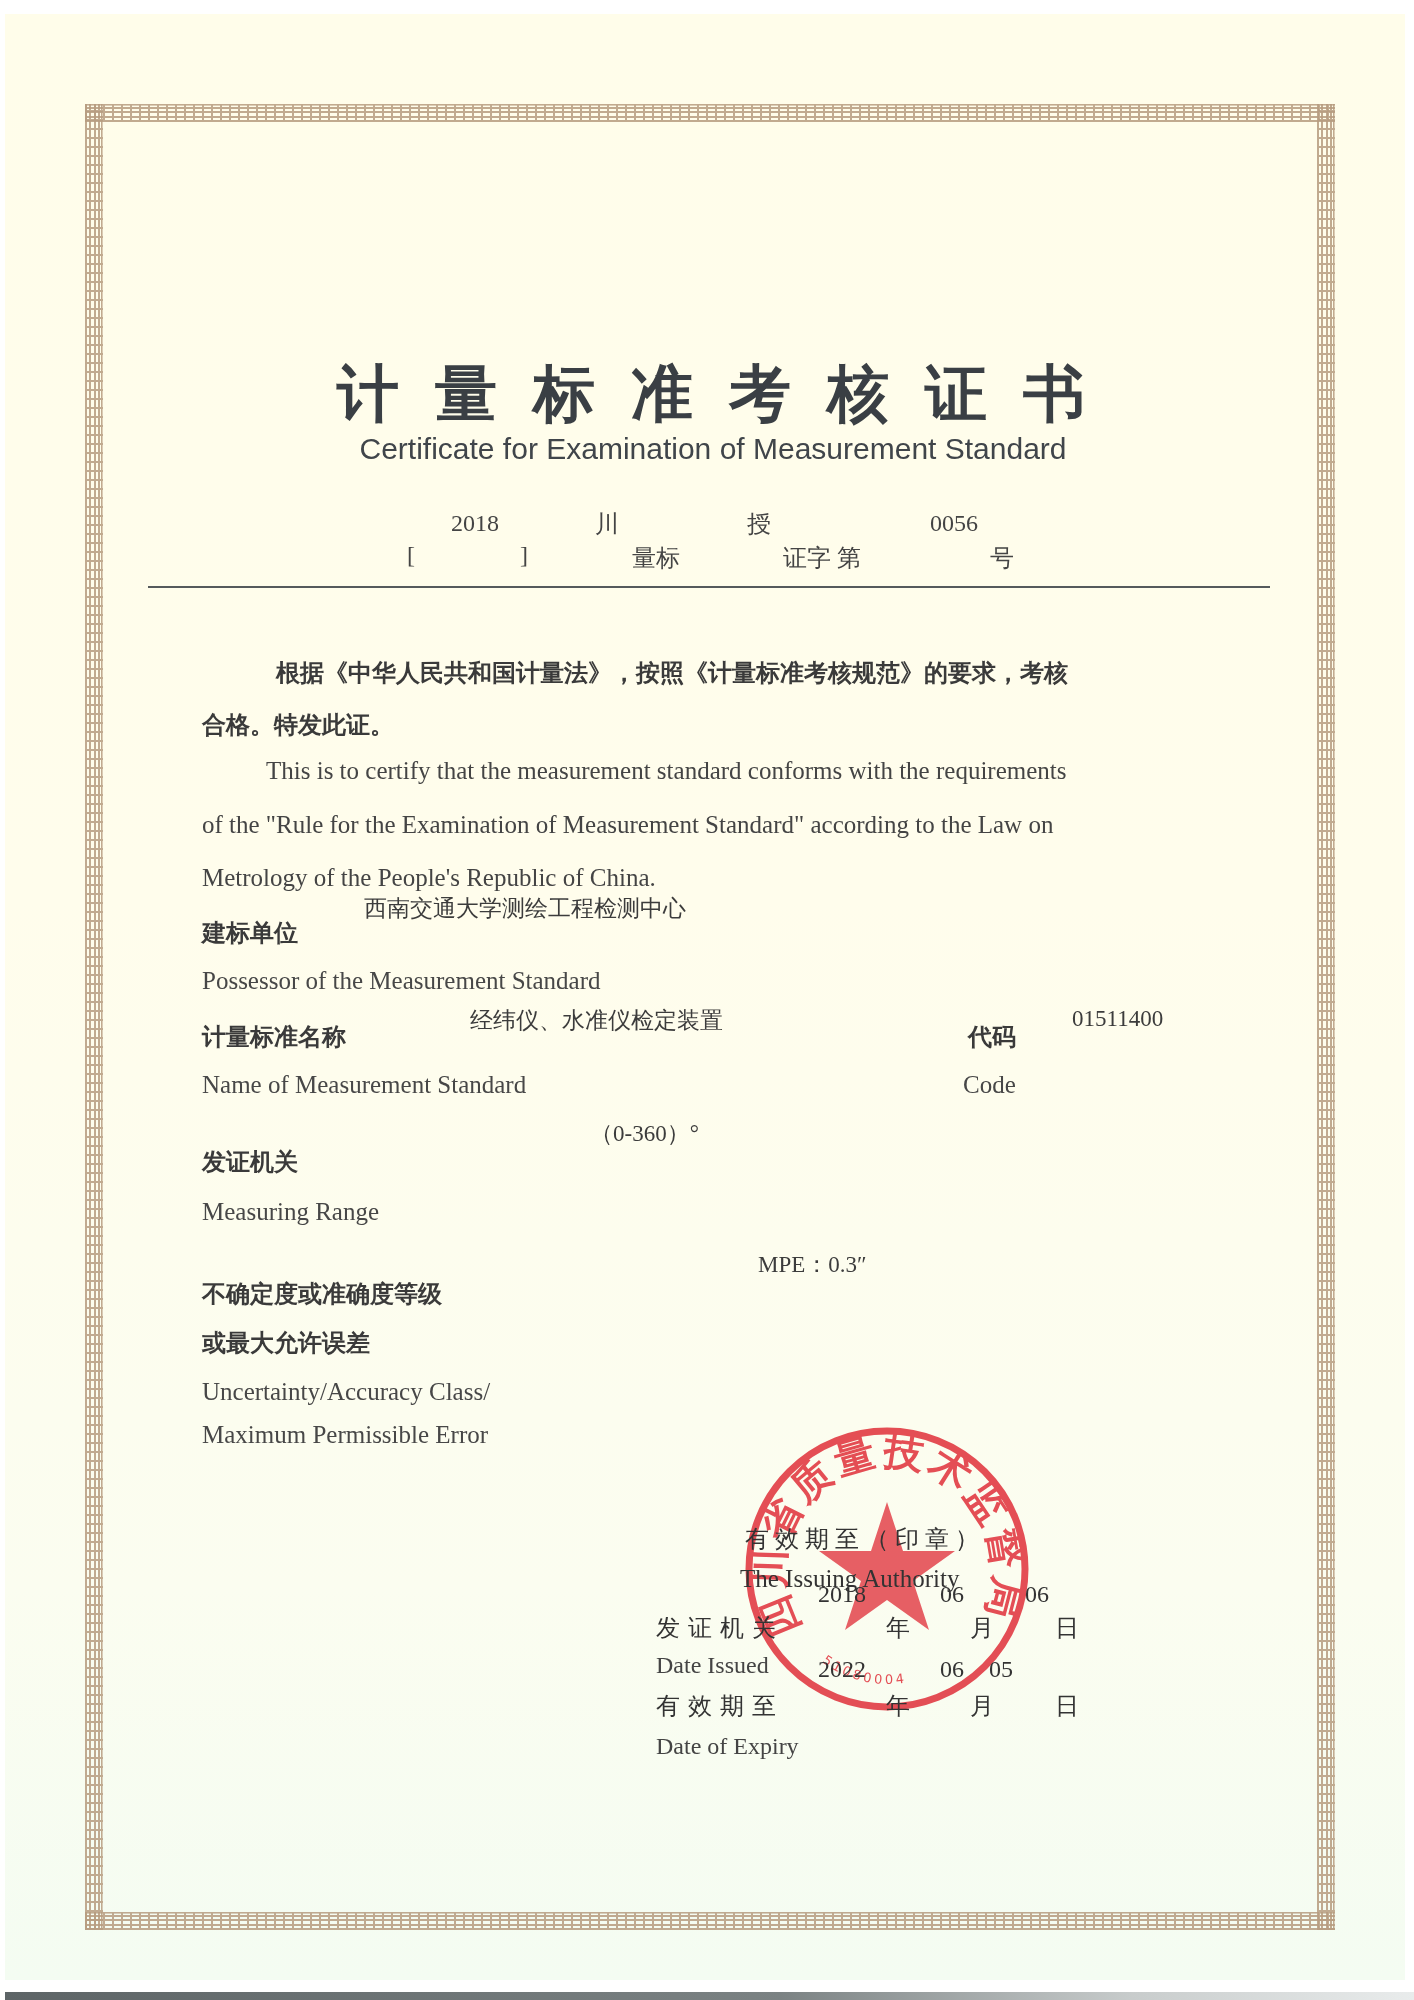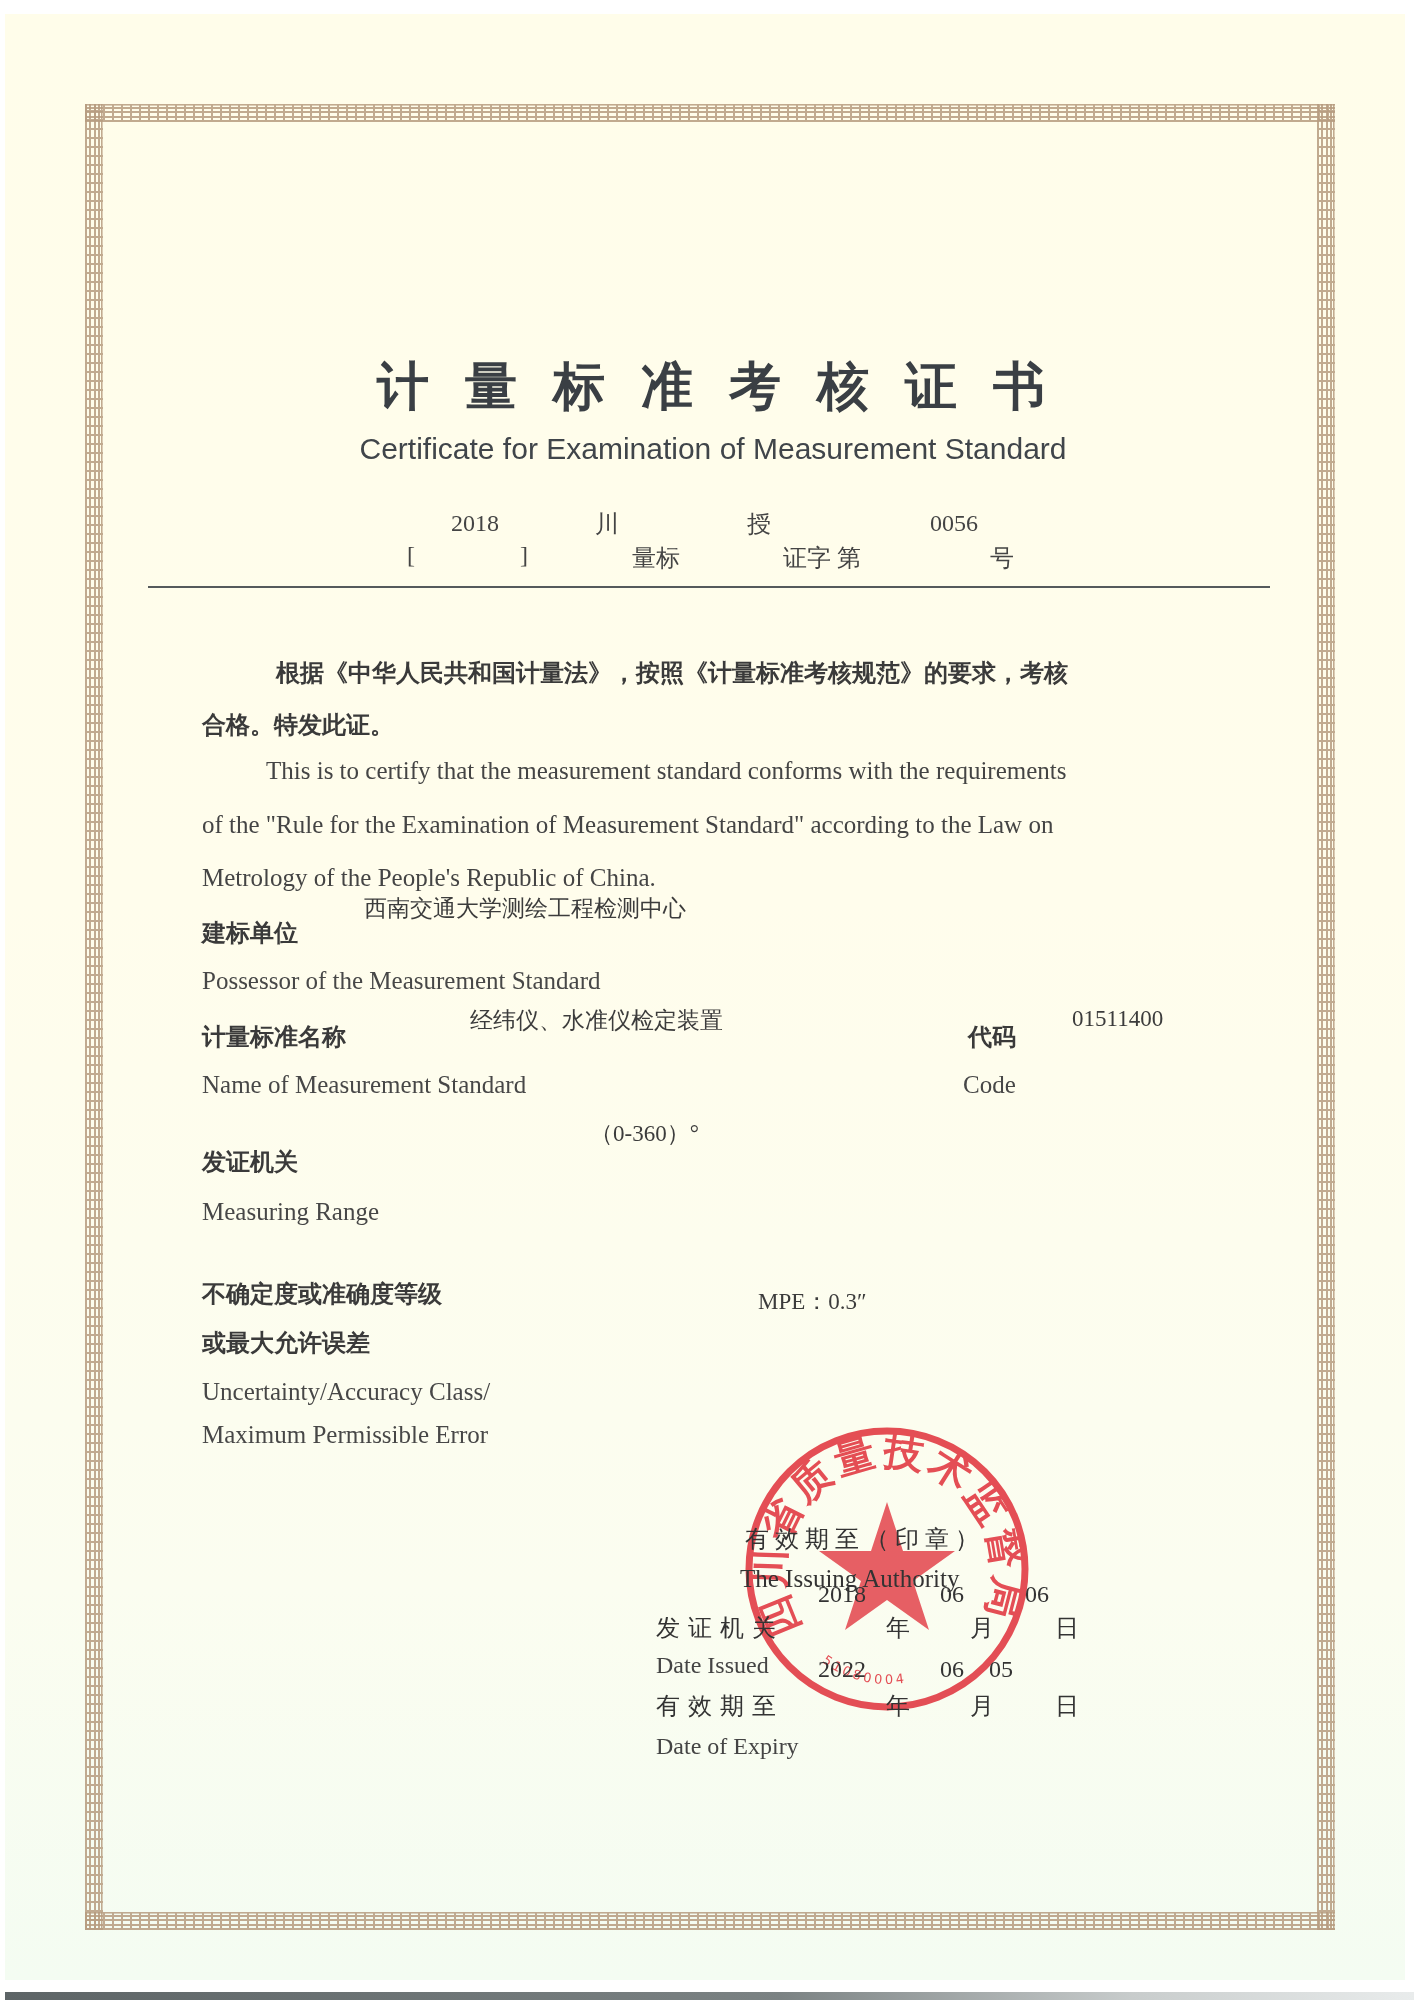--- a/index.html
+++ b/index.html
@@ -48,21 +48,21 @@
   .key-strip.top { top:0; }
   .key-strip.bottom { bottom:0; }
   .key-strip.left { left:0; }
   .key-strip.right { right:0; }
 
   .abs { position:absolute; white-space:nowrap; }
 
   .title-cn {
     left:0; width:1414px; top:352px; text-align:center;
     font-family:"DejaVu Serif", serif; font-weight:bold;
-    font-size:52px; letter-spacing:36px; color:#3a3f44;
+    font-size:62px; letter-spacing:36px; color:#3a3f44;
     padding-left:44px; box-sizing:border-box;
   }
   .title-en {
     left:0; width:1414px; top:432px; text-align:center;
     font-family:"Liberation Sans", sans-serif; font-size:30px; color:#40454a;
     padding-left:12px; box-sizing:border-box;
   }
   .certno { font-size:24px; color:#444; }
   .rule { position:absolute; left:148px; top:586px; width:1122px; height:2px; background:#555a5c; }
 
@@ -127,21 +127,21 @@
 <div class="abs label-cn" style="left:202px;top:1021px;">计量标准名称</div>
 <div class="abs label-en" style="left:202px;top:1071px;">Name of Measurement Standard</div>
 <div class="abs label-cn" style="left:968px;top:1021px;">代码</div>
 <div class="abs value" style="left:1072px;top:1006px;">01511400</div>
 <div class="abs label-en" style="left:963px;top:1071px;">Code</div>
 
 <div class="abs value" style="left:590px;top:1118px;text-align:right;">（0-360）°</div>
 <div class="abs label-cn" style="left:202px;top:1146px;">发证机关</div>
 <div class="abs label-en" style="left:202px;top:1198px;">Measuring Range</div>
 
-<div class="abs value" style="left:758px;top:1286px;">MPE：0.3″</div>
+<div class="abs value" style="left:758px;top:1249px;">MPE：0.3″</div>
 <div class="abs label-cn" style="left:202px;top:1278px;">不确定度或准确度等级</div>
 <div class="abs label-cn" style="left:202px;top:1327px;">或最大允许误差</div>
 <div class="abs label-en" style="left:202px;top:1378px;">Uncertainty/Accuracy Class/</div>
 <div class="abs label-en" style="left:202px;top:1421px;">Maximum Permissible Error</div>
 
 <svg class="stamp" viewBox="0 0 290 290">
   <defs>
     <path id="sealArc" d="M 60 205 A 105 105 0 1 1 232 208"></path>
     <path id="sealArcBottom" d="M 80 238 A 110 110 0 0 0 212 238"></path>
   </defs>

